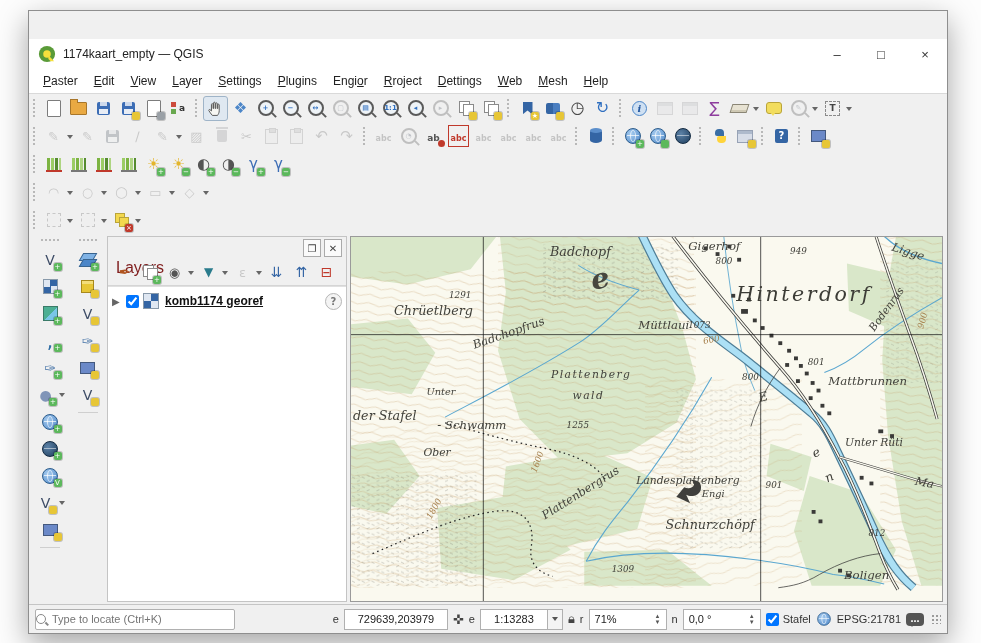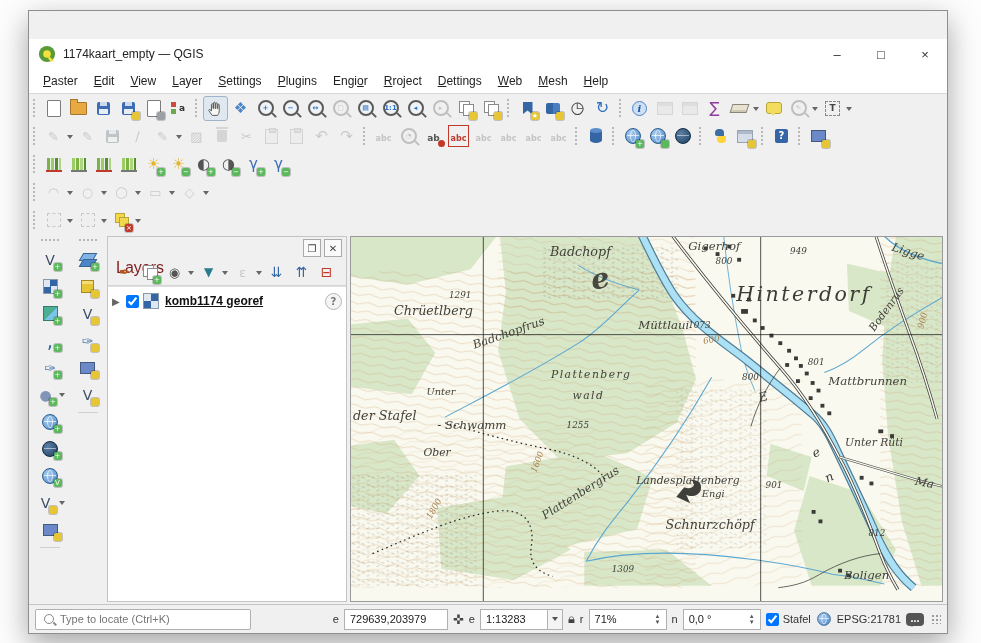--- a/index.html
+++ b/index.html
@@ -117,26 +117,26 @@
   .ml11{font:italic 11px "DejaVu Serif",serif;fill:#41413b;}
   .ml10{font:italic 10px "DejaVu Serif",serif;fill:#41413b;}
   .mlbig{font:italic 21px "DejaVu Serif",serif;fill:#3c3c36;letter-spacing:2.5px;}
   .mlsp{font:italic 11px "DejaVu Serif",serif;fill:#41413b;letter-spacing:1.5px;}
   .me{font:italic 9px "DejaVu Serif",serif;fill:#3c3c36;}
   .mc{font:italic 9px "DejaVu Serif",serif;fill:#a8824f;}
   .mriver{font:italic 13px "DejaVu Serif",serif;fill:#3c3c36;}
   .mcave{font:italic bold 30px "DejaVu Serif",serif;fill:#47473f;}
   
   #statusbar{height:28px;border-top:1px solid #c5c5c5;background:#f0f0f0;display:flex;align-items:center;padding:0 6px;gap:5px;flex:0 0 auto;font-size:11px;color:#333;}
-  #locate{display:flex;align-items:center;width:198px;height:19px;background:#fff;border:1px solid #b0b0b0;border-radius:2px;padding:0 8px;gap:4px;flex:0 0 auto;justify-content:center;}
+  #locate{display:flex;align-items:center;width:198px;height:19px;background:#fff;border:1px solid #b0b0b0;border-radius:2px;padding:0 0;gap:4px;flex:0 0 auto;justify-content:center;}
   #locate input{border:none;outline:none;font-size:11px;width:100%;color:#333;background:transparent;}
   .lens-sm{width:8px;height:8px;border:1.5px solid #888;border-radius:50%;position:relative;flex:0 0 auto;}
   .lens-sm::after{content:"";position:absolute;width:4px;height:1.5px;background:#888;right:-4px;bottom:-1px;transform:rotate(45deg);}
   .sb-label{color:#333;flex:0 0 auto;}
-  .sb-box{height:19px;background:#fff;border:1px solid #b0b0b0;display:flex;align-items:center;padding:0 5px;font-size:11px;color:#222;}
+  .sb-box{height:19px;background:#fff;border:1px solid #b0b0b0;display:flex;align-items:center;padding:0 5px;font-size:11px;color:#222;justify-content:center;}
   .spin{display:flex;flex-direction:column;justify-content:center;margin-left:4px;}
   .spin span{font-size:6px;line-height:6px;color:#555;}
   .combo-dd{width:14px;height:19px;border:1px solid #b0b0b0;border-left:none;background:#f4f4f4;display:flex;align-items:center;justify-content:center;}
   .combo-dd::after{content:"";border:3px solid transparent;border-top:4px solid #555;margin-top:3px;}
   .sb-icon{font-size:13px;color:#444;flex:0 0 auto;}
   #render-wrap{display:flex;align-items:center;gap:4px;flex:0 0 auto;}
   #render-wrap input{width:13px;height:13px;margin:0;}
   .msg-bubble{width:18px;height:13px;background:#555;border-radius:4px;position:relative;color:#fff;font:bold 9px/12px "DejaVu Sans",sans-serif;text-align:center;}
   .msg-bubble::after{content:"";position:absolute;left:3px;bottom:-4px;border:3px solid transparent;border-top:4px solid #555;}
   .grip{width:10px;height:10px;background-image:radial-gradient(#9a9a9a 1px,transparent 1.2px);background-size:4px 4px;margin-left:2px;}

